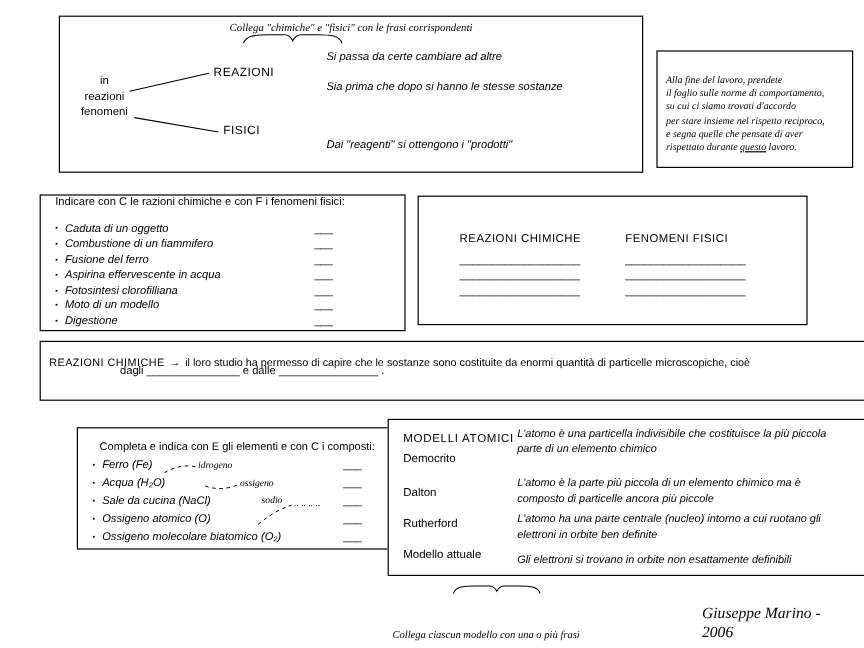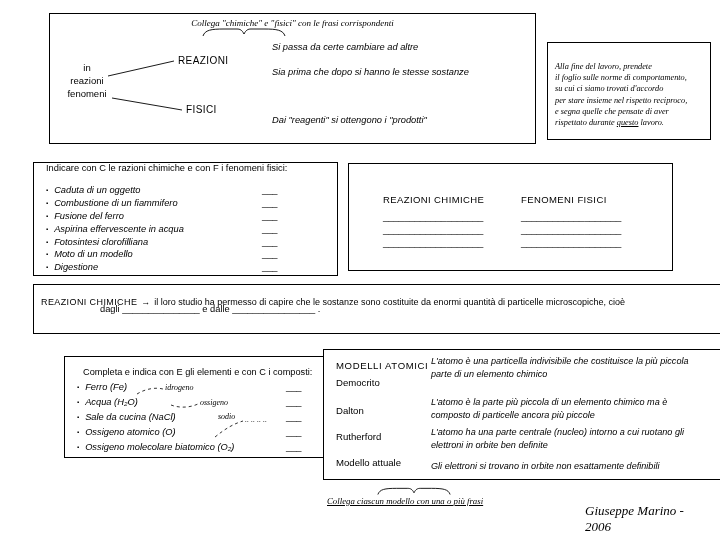--- a/index.html
+++ b/index.html
@@ -57,21 +57,21 @@
   .el-blank{position:absolute;left:209px;top:0;font-style:normal;}
   .el-ann{position:absolute;font-family:"Liberation Serif",serif;font-style:italic;font-size:8px;white-space:nowrap;}
 
   
   #models-box{left:323px;top:349px;width:436px;height:131px;}
   .md-head{left:12px;top:10px;font-size:9.6px;letter-spacing:0.6px;white-space:nowrap;}
   .md-name{left:12px;font-size:9.6px;white-space:nowrap;text-align:center;}
   .md-desc{left:107px;width:266px;font-size:9.1px;font-style:italic;line-height:13px;}
 
   
-  .ft-note{left:327px;top:496px;font-size:8.8px;white-space:nowrap;text-decoration:underline;}
+  .ft-note{left:327px;top:524px;font-size:8.8px;white-space:nowrap;}
   #signature{left:585px;top:503px;font-size:13px;line-height:16px;white-space:nowrap;}
 </style>
 </head>
 <body>
 
 <div id="page">
 
   <div id="top-box" class="box">
     <div class="abs tb-title script">Collega "chimiche" e "fisici" con le frasi corrispondenti</div>
     <svg class="abs" style="left:152px;top:13px" width="84" height="10" viewBox="0 0 84 10">

